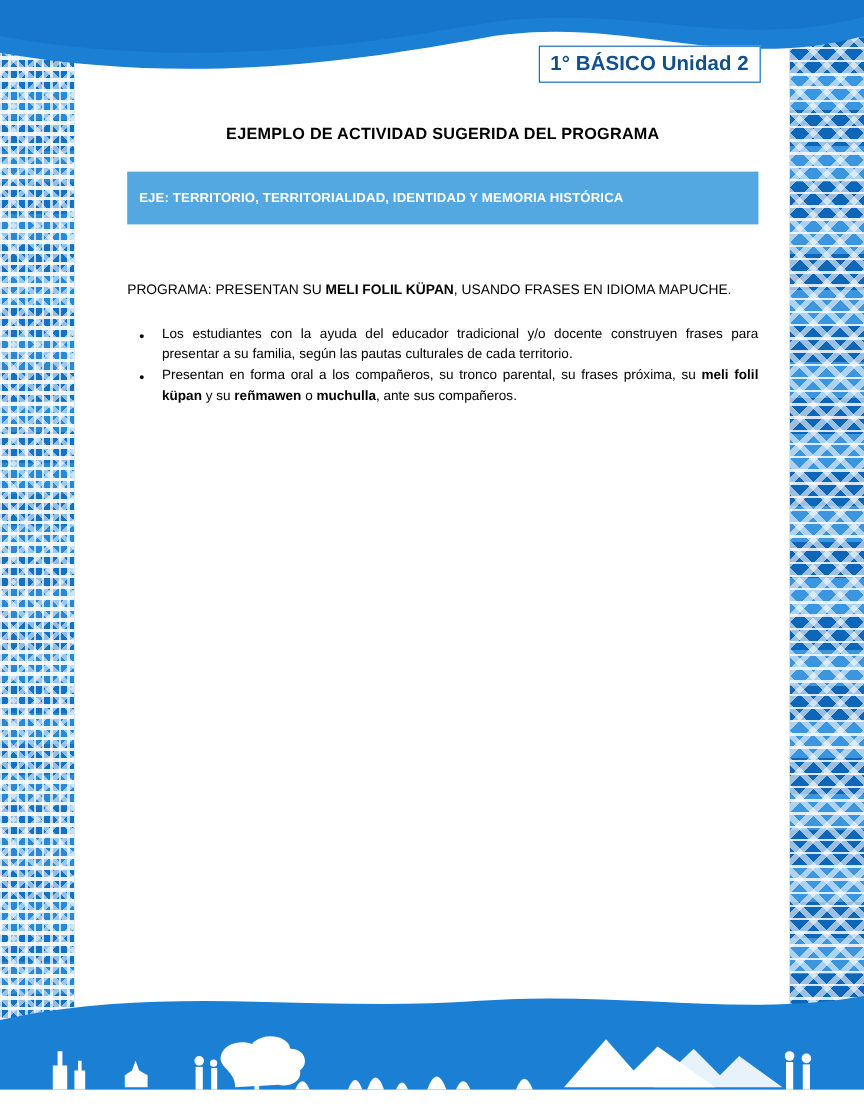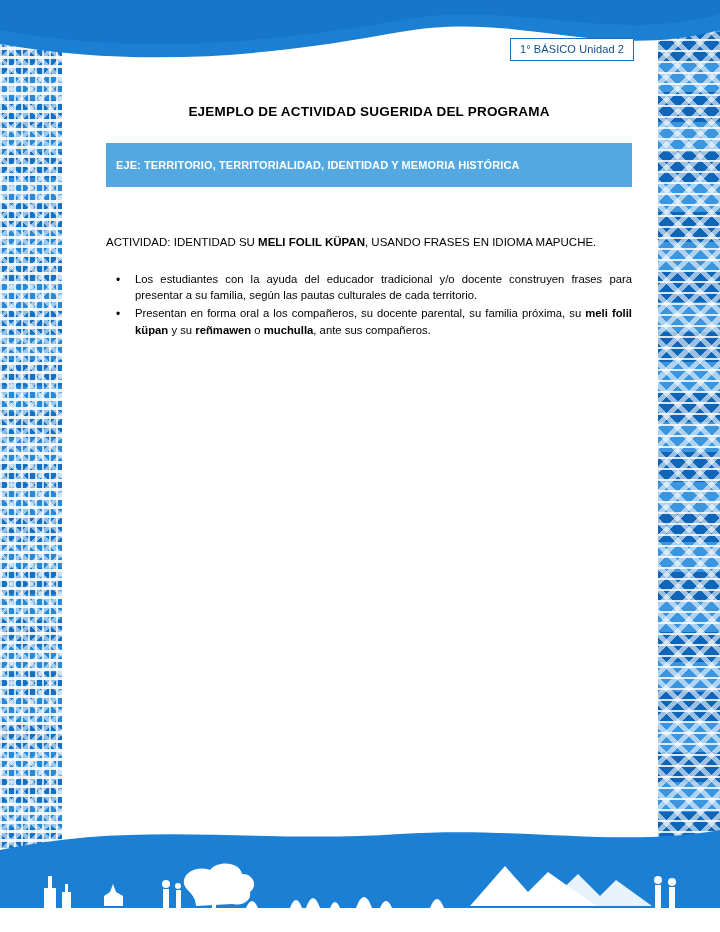--- a/index.html
+++ b/index.html
@@ -68,22 +68,22 @@
     width: 720px; height: 118px;
   }
 
   
   .unit-badge {
     position: absolute;
     right: 86px; top: 38px;
     background: #ffffff;
     border: 1px solid #1b6fbf;
     color: #114f8e;
-    font-size: 11px;
-    font-weight: normal;
+    font-size: 17px;
+    font-weight: bold;
     padding: 4px 9px 5px;
     letter-spacing: .1px;
     white-space: nowrap;
   }
 
   
   .content {
     position: absolute;
     left: 106px; top: 104px;
     width: 526px;
@@ -157,27 +157,27 @@
     <rect x="0" y="0" width="720" height="8" fill="#ffffff" opacity="0"></rect>
   </svg>
 
   <div class="unit-badge">1° BÁSICO Unidad 2</div>
 
   <div class="content">
     <div class="doc-title">EJEMPLO DE ACTIVIDAD SUGERIDA DEL PROGRAMA</div>
     <div class="axis-bar">EJE: TERRITORIO, TERRITORIALIDAD, IDENTIDAD Y MEMORIA HISTÓRICA</div>
 
     <div class="activity">
-      <span>ACTIVIDAD: IDENTIDAD SU </span><b>MELI FOLIL KÜPAN</b><span>, USANDO FRASES EN IDIOMA MAPUCHE.</span>
+      <span>PROGRAMA: PRESENTAN SU </span><b>MELI FOLIL KÜPAN</b><span>, USANDO FRASES EN IDIOMA MAPUCHE.</span>
     </div>
 
 
     <ul class="examples" id="examples-list">
         <li><span>Los estudiantes con la ayuda del educador tradicional y/o docente construyen frases para presentar a su familia, según las pautas culturales de cada territorio.</span></li>
-        <li><span>Presentan en forma oral a los compañeros, su docente parental, su familia próxima, su </span><b>meli folil küpan</b><span> y su </span><b>reñmawen</b><span> o </span><b>muchulla</b><span>, ante sus compañeros.</span></li>
+        <li><span>Presentan en forma oral a los compañeros, su tronco parental, su frases próxima, su </span><b>meli folil küpan</b><span> y su </span><b>reñmawen</b><span> o </span><b>muchulla</b><span>, ante sus compañeros.</span></li>
       </ul>
   </div>
 
   <svg class="bottom-band" viewBox="0 0 720 118" preserveAspectRatio="none">
     <path d="M0,36 C140,6 260,30 400,20 C520,12 620,34 720,16 V118 H0 Z" fill="#1b7fd4"></path>
     <g fill="#ffffff">
 
       <path d="M470,92 L505,52 L528,78 L548,58 L596,92 Z"></path>
       <path d="M545,92 L578,60 L600,82 L616,66 L652,92 Z" opacity=".9"></path>
 

